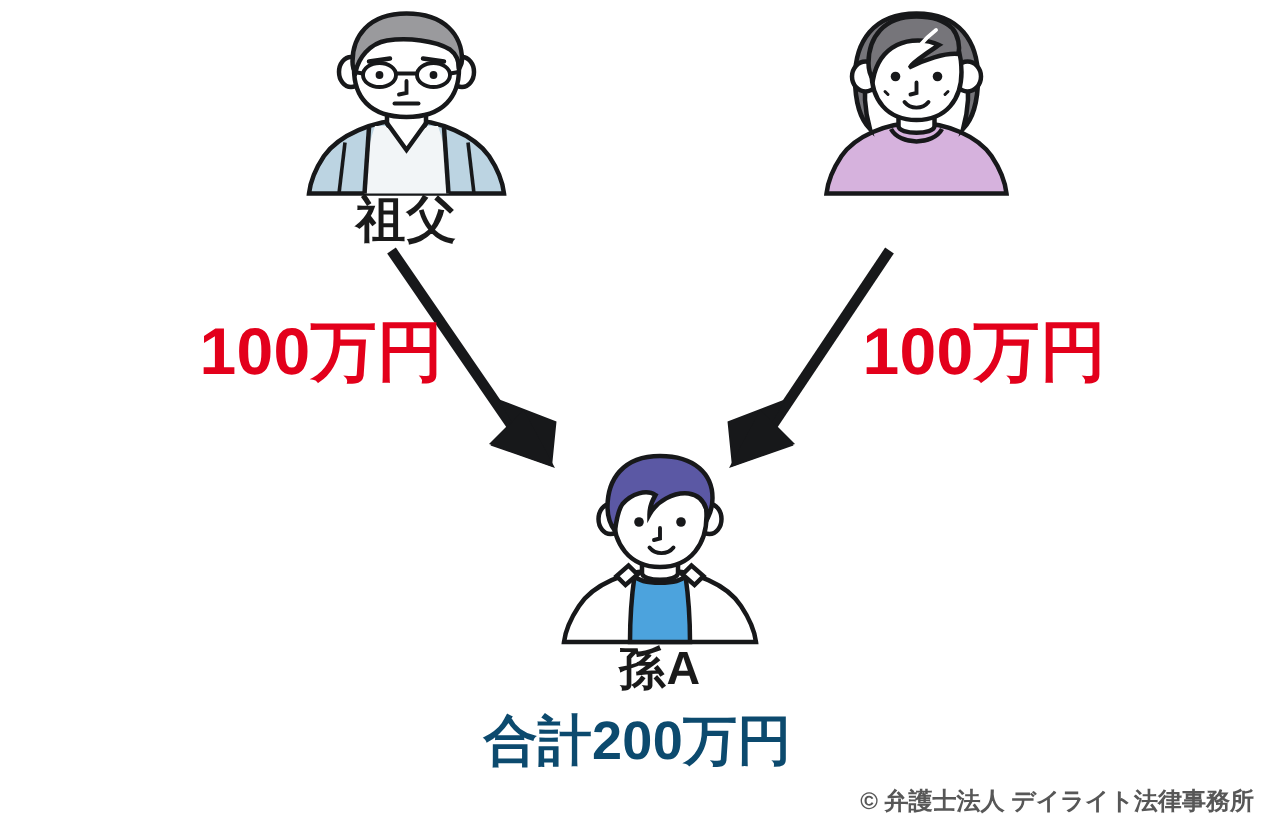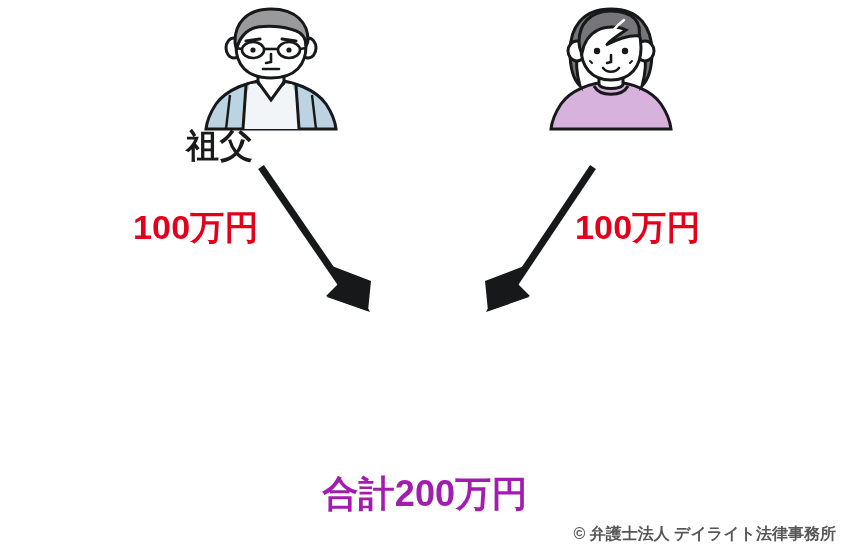--- a/index.html
+++ b/index.html
@@ -14,21 +14,21 @@
   #canvas {
     position: relative;
     width: 850px;
     height: 551px;
     background: #ffffff;
     overflow: hidden;
   }
   .person {
     position: absolute;
     width: 170px;
-    text-align: left;
+    text-align: center;
   }
   .person .art {
     width: 170px;
     height: 125px;
     display: block;
   }
   .person .name {
     font-size: 33px;
     font-weight: 700;
     color: #1a1a1a;
@@ -37,38 +37,38 @@
     margin-top: -2px;
   }
   #grandfather { left: 186px; top: 6px; }
   #grandmother { left: 526px; top: 6px; }
   #grandchild  { left: 355px; top: 300px; }
   #grandchild .art { width: 170px; height: 130px; }
   #grandchild .name { font-size: 31px; margin-top: 0px; }
 
   .amount {
     position: absolute;
-    font-size: 34px;
+    font-size: 44px;
     font-weight: 700;
     color: #e3001b;
     letter-spacing: 0.005em;
     white-space: nowrap;
   }
   #amount-left  { left: 133px; top: 205px; }
   #amount-right { left: 575px; top: 205px; }
 
   #total {
     position: absolute;
     left: 0;
     right: 0;
     top: 470px;
     text-align: center;
     font-size: 36px;
     font-weight: 700;
-    color: #a21caf;
+    color: #0c4a6e;
     letter-spacing: 0.005em;
     white-space: nowrap;
   }
   #credit {
     position: absolute;
     right: 14px;
     top: 524px;
     font-size: 16px;
     font-weight: 700;
     color: #575757;
@@ -164,20 +164,48 @@
 
       <path d="M85 49 L85 56 L81 57" stroke="#17181a" stroke-width="2.6" fill="none" stroke-linecap="round"></path>
 
       <path d="M77 62 C81 67 89 67 93 62" stroke="#17181a" stroke-width="2.6" fill="none" stroke-linecap="round"></path>
 
       <path d="M64 55 L66 57" stroke="#17181a" stroke-width="2" stroke-linecap="round"></path>
       <path d="M106 55 L104 57" stroke="#17181a" stroke-width="2" stroke-linecap="round"></path>
     </svg>
   </div>
 
+  <div class="person" id="grandchild">
+    <svg class="art" viewBox="0 0 170 130">
+
+      <path d="M85 80 C62 80 40 90 31 104 C25 113 22 120 21 128 L149 128 C148 120 145 113 139 104 C130 90 108 80 85 80 Z" fill="#ffffff" stroke="#17181a" stroke-width="3"></path>
+
+      <path d="M68 84 C66 98 65 114 65 128 L105 128 C105 114 104 98 102 84 C97 90 73 90 68 84 Z" fill="#4ca3dd" stroke="#17181a" stroke-width="3"></path>
+
+      <path d="M70 83 L62 90 L56 84 L64 77 Z" fill="#ffffff" stroke="#17181a" stroke-width="3"></path>
+      <path d="M100 83 L108 90 L114 84 L106 77 Z" fill="#ffffff" stroke="#17181a" stroke-width="3"></path>
+
+      <path d="M73 62 L73 82 C73 88 97 88 97 82 L97 62 Z" fill="#ffffff" stroke="#17181a" stroke-width="3"></path>
+
+      <ellipse cx="52" cy="46" rx="8" ry="10" fill="#ffffff" stroke="#17181a" stroke-width="3"></ellipse>
+      <ellipse cx="118" cy="46" rx="8" ry="10" fill="#ffffff" stroke="#17181a" stroke-width="3"></ellipse>
+
+      <path d="M85 8 C61 8 54 24 54 44 C54 62 64 78 85 78 C106 78 116 62 116 44 C116 24 109 8 85 8 Z" fill="#ffffff" stroke="#17181a" stroke-width="3"></path>
+
+      <path d="M85 4 C60 4 50 20 50 38 C50 44 52 50 55 54 C56 46 57 40 60 36 C66 29 76 26 82 30 C79 35 78 39 78 43 C83 34 94 28 104 29 C112 30 116 36 117 45 C119 41 120 37 120 32 C120 16 108 4 85 4 Z" fill="#5b58a4" stroke="#17181a" stroke-width="3"></path>
+
+      <circle cx="71" cy="48" r="3.2" fill="#17181a"></circle>
+      <circle cx="99" cy="48" r="3.2" fill="#17181a"></circle>
+
+      <path d="M85 52 L85 59 L81 60" stroke="#17181a" stroke-width="2.6" fill="none" stroke-linecap="round"></path>
+
+      <path d="M78 65 C82 70 90 70 94 65" stroke="#17181a" stroke-width="2.6" fill="none" stroke-linecap="round"></path>
+    </svg>
+    <div class="name">孫A</div>
+  </div>
 
   <div class="amount" id="amount-left">100万円</div>
   <div class="amount" id="amount-right">100万円</div>
 
   <div id="total">合計200万円</div>
 
   <div id="credit">© 弁護士法人 デイライト法律事務所</div>
 
 </div>
 

